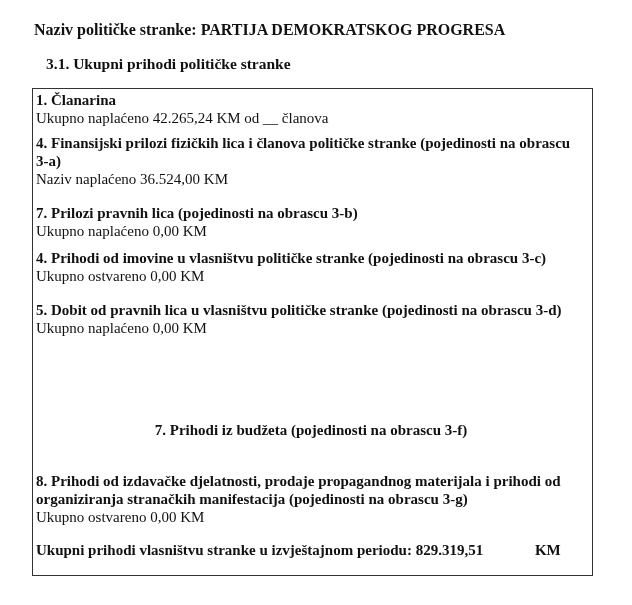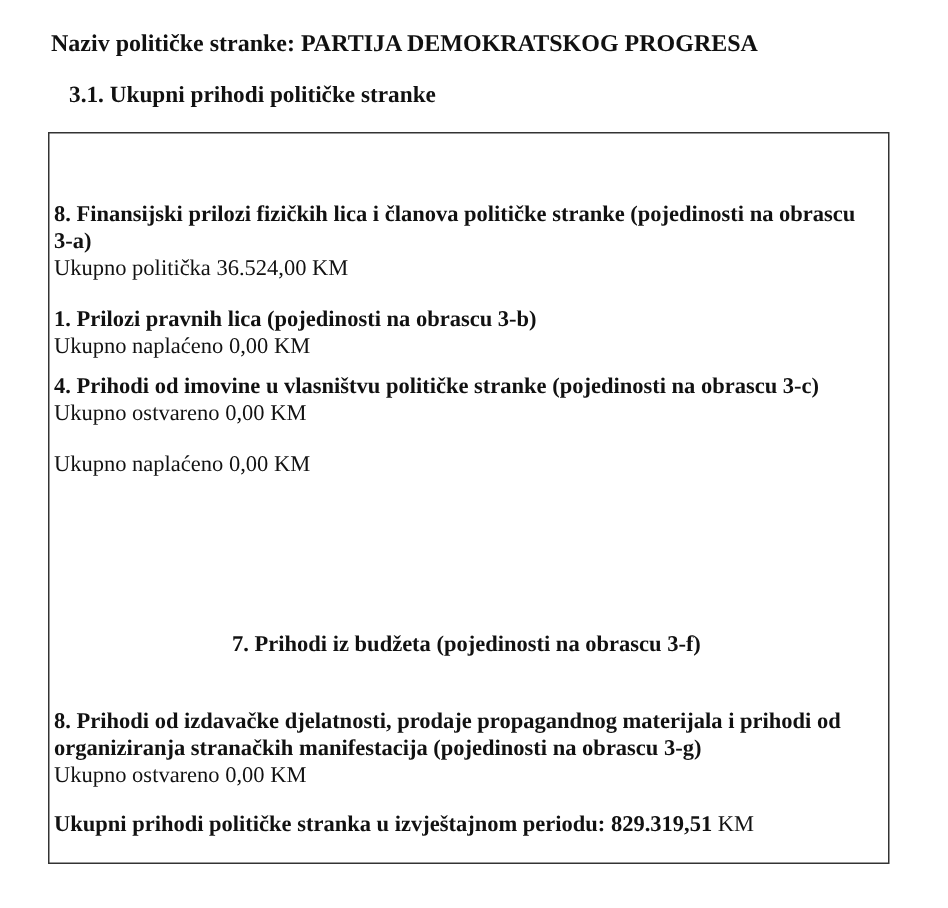--- a/index.html
+++ b/index.html
@@ -57,49 +57,54 @@
     }
     .total {
       position: absolute;
       left: 3px;
       font-size: 15px;
       line-height: 18px;
       white-space: nowrap;
     }
     .total .label { font-weight: bold; }
     .total .num { font-weight: bold; }
-    .total .cur { font-weight: normal; }
+    .total .cur { font-weight: bold; margin-left: 48px; }
   </style>
 </head>
 <body>
 
 <div class="party-name">Naziv političke stranke: PARTIJA DEMOKRATSKOG PROGRESA</div>
 <div class="section-title">3.1. Ukupni prihodi političke stranke</div>
 
 <div class="box">
+  <div class="item" style="top:2px;">
+    <span class="title">1. Članarina</span>
+    <span class="amount">Ukupno naplaćeno 42.265,24 KM od __ članova</span>
+  </div>
   <div class="item" style="top:45px;">
-    <span class="title">8. Finansijski prilozi fizičkih lica i članova političke stranke (pojedinosti na obrascu 3-a)</span>
-    <span class="amount">Ukupno politička 36.524,00 KM</span>
+    <span class="title">4. Finansijski prilozi fizičkih lica i članova političke stranke (pojedinosti na obrascu 3-a)</span>
+    <span class="amount">Naziv naplaćeno 36.524,00 KM</span>
   </div>
   <div class="item" style="top:115px;">
-    <span class="title">1. Prilozi pravnih lica (pojedinosti na obrascu 3-b)</span>
+    <span class="title">7. Prilozi pravnih lica (pojedinosti na obrascu 3-b)</span>
     <span class="amount">Ukupno naplaćeno 0,00 KM</span>
   </div>
   <div class="item" style="top:160px;">
     <span class="title">4. Prihodi od imovine u vlasništvu političke stranke  (pojedinosti na obrascu 3-c)</span>
     <span class="amount">Ukupno ostvareno 0,00 KM</span>
   </div>
   <div class="item" style="top:212px;">
+    <span class="title">5. Dobit od pravnih lica u vlasništvu političke stranke (pojedinosti na obrascu 3-d)</span>
     <span class="amount">Ukupno naplaćeno 0,00 KM</span>
   </div>
   <div class="item" style="top:262px; right:40px;">
   </div>
   <div class="item" style="top:332px;text-align:center;">
     <span class="title">7. Prihodi iz budžeta (pojedinosti na obrascu 3-f)</span>
   </div>
   <div class="item" style="top:383px; right:18px;font-family:Liberation Serif, serif;">
     <span class="title">8. Prihodi od izdavačke djelatnosti, prodaje propagandnog materijala i prihodi od organiziranja stranačkih manifestacija (pojedinosti na obrascu 3-g)</span>
     <span class="amount">Ukupno ostvareno 0,00 KM</span>
   </div>
   <div class="total" style="top:452px;">
-    <span class="label">Ukupni prihodi političke stranka u izvještajnom periodu: </span><span class="num">829.319,51</span><span class="cur"> KM</span>
+    <span class="label">Ukupni prihodi vlasništvu stranke u izvještajnom periodu: </span><span class="num">829.319,51</span><span class="cur"> KM</span>
   </div>
 </div>
 
 </body></html>

